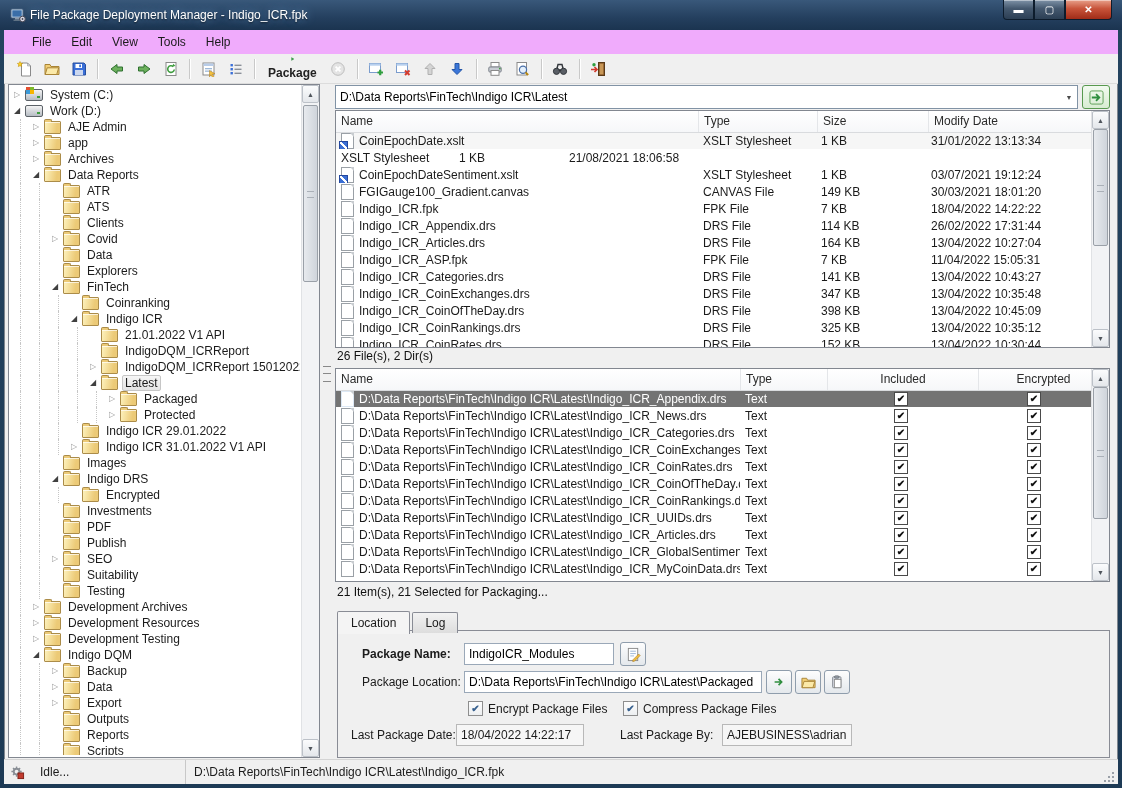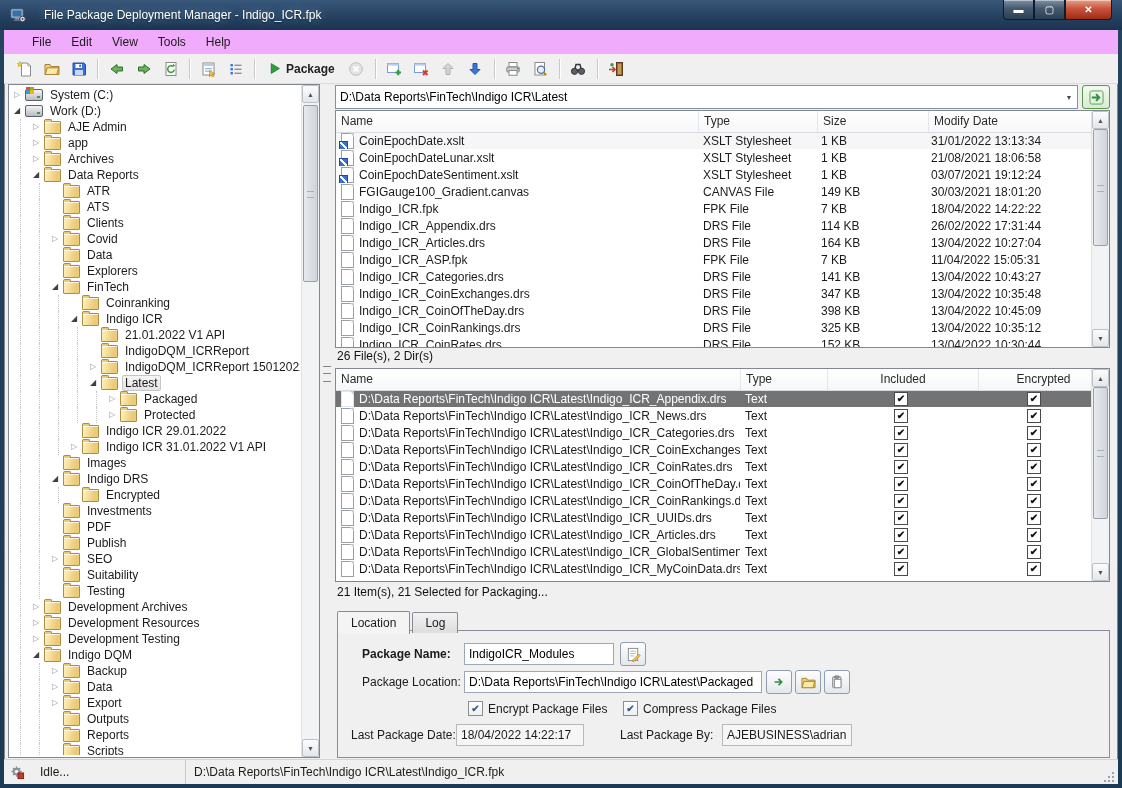--- a/index.html
+++ b/index.html
@@ -1,34 +1,34 @@
 <!DOCTYPE html>
 <html><head>
 <meta charset="utf-8">
 <style>
   html,body{margin:0;padding:0;background:#333;}
   body{width:1122px;height:788px;overflow:hidden;font-family:"Liberation Sans",sans-serif;font-size:12px;color:#1b1b1b;position:relative;}
   .window{position:absolute;inset:0;background:linear-gradient(#4b6f90,#24435f 30px,#1d3a55);border-radius:0;}
   
-  .titlebar{position:absolute;left:0;top:0;right:0;height:30px;display:flex;align-items:center;padding-left:10px;gap:18px;
+  .titlebar{position:absolute;left:0;top:0;right:0;height:30px;display:flex;align-items:center;padding-left:10px;gap:4px;
     background:linear-gradient(#39587a,#243f5e 60%,#1b3450);color:#fff;}
   .titlebar .title{text-shadow:0 0 9px rgba(110,160,210,.95),0 1px 2px rgba(0,0,0,.85);font-size:12px;}
   .winbtns{position:absolute;right:10px;top:0;display:flex;}
   .winbtn{width:29px;height:19px;display:flex;align-items:center;justify-content:center;color:#fff;font-size:10px;
     background:linear-gradient(#7f93a8,#44586e 45%,#2c3f54);border:1px solid #0d1c2c;border-top:none;box-shadow:inset 0 1px 0 rgba(255,255,255,.45);}
   .winbtn.min{border-radius:0 0 0 4px;}
   .winbtn.cls{width:45px;background:linear-gradient(#e8a08a,#c8543a 45%,#a02c18);border-radius:0 0 4px 0;font-weight:bold;}
   
   .client{position:absolute;left:4px;right:4px;top:30px;bottom:4px;background:#f0f0f0;box-shadow:0 0 0 1px rgba(15,30,45,.5) inset;}
   .menubar{position:absolute;left:0;top:0;right:0;height:24px;display:flex;align-items:center;padding-left:18px;background:#f0abfc;}
   .menuitem{padding:3px 10px;cursor:default;}
   .toolbar{position:absolute;left:0;top:24px;right:0;height:29px;display:flex;align-items:center;gap:2px;padding-left:8px;background:#f0f0f0;border-bottom:1px solid #dcdcdc;}
   .tbtn{width:23px;height:23px;display:flex;align-items:center;justify-content:center;border:1px solid transparent;border-radius:2px;}
   .tsep{width:1px;height:20px;background:#c9c9c9;margin:0 4px;box-shadow:1px 0 0 #fff;}
-  .pkgbtn{display:flex;align-items:center;gap:5px;padding:2px 6px;font-weight:bold;color:#222;}
+  .pkgbtn{display:flex;align-items:center;gap:5px;padding:2px 6px;font-weight:bold;color:#222;flex-direction:column;}
   
   .treepanel{position:absolute;left:4px;top:54px;width:310px;height:672px;background:#fff;border:1px solid #828790;overflow:hidden;}
   .treeinner{position:absolute;left:2px;top:2px;right:19px;bottom:2px;overflow:hidden;}
   .trow{display:flex;align-items:center;height:16px;white-space:nowrap;}
   .indents{display:flex;height:16px;}
   .indent{width:19px;height:16px;position:relative;}
   .indent.line::before{content:"";position:absolute;left:9px;top:0;bottom:0;border-left:1px dotted #c6c6c6;}
   .expander{width:12px;text-align:center;font-size:8px;line-height:16px;flex:none;}
   .expander.collapsed{color:#9a9a9a;}
   .expander.expanded{color:#404040;}
@@ -737,24 +737,20 @@
     <span class="cell c-name">
                 <span class="ico-file xslt"></span>
                 <span class="txt">CoinEpochDate.xslt</span>
               </span>
     <span class="cell c-type">XSLT Stylesheet</span>
     <span class="cell c-size">1 KB</span>
     <span class="cell c-date">31/01/2022 13:13:34</span>
   </div>
 
   <div class="lrow">
-    <span class="cell c-name">
-                <span class="ico-file xslt"></span>
-                <span class="txt">CoinEpochDateLunar.xslt</span>
-              </span>
     <span class="cell c-type">XSLT Stylesheet</span>
     <span class="cell c-size">1 KB</span>
     <span class="cell c-date">21/08/2021 18:06:58</span>
   </div>
 
   <div class="lrow">
     <span class="cell c-name">
                 <span class="ico-file xslt"></span>
                 <span class="txt">CoinEpochDateSentiment.xslt</span>
               </span>

